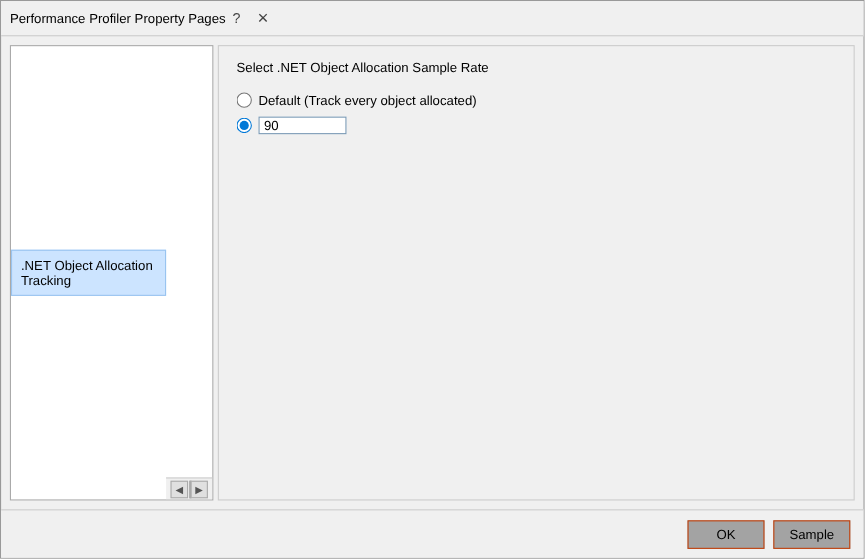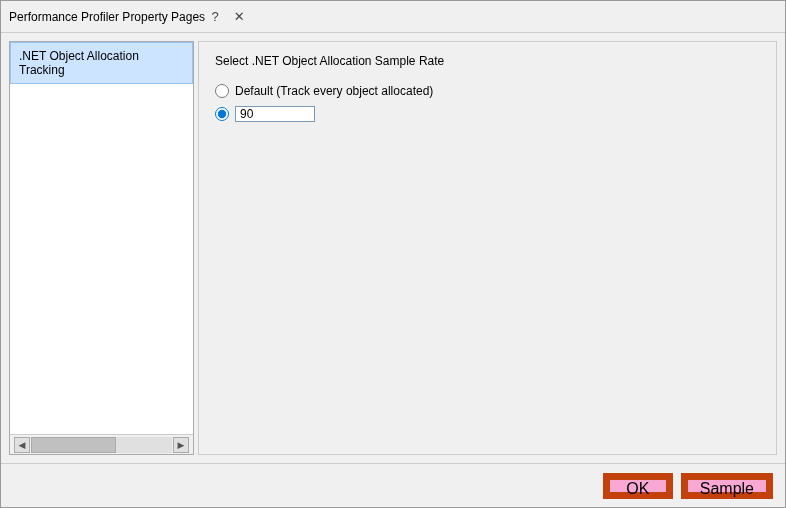--- a/index.html
+++ b/index.html
@@ -72,22 +72,22 @@
       padding: 8px;
       gap: 4px;
       overflow: hidden;
     }
 
     .left-panel {
       width: 185px;
       background: #fff;
       border: 1px solid #aaa;
       display: flex;
-      flex-direction: column;
       overflow: hidden;
+      align-items: center;
     }
 
     .left-panel-item {
       padding: 6px 8px;
       font-size: 12px;
       cursor: pointer;
       background: #cce4ff;
       border: 1px solid #99c4f0;
       color: #000;
     }
@@ -191,24 +191,24 @@
       align-items: center;
       justify-content: flex-end;
       padding: 0 12px;
       gap: 8px;
       background: #f0f0f0;
     }
 
     .footer-btn {
       min-width: 70px;
       height: 26px;
-      border: 7px solid #c2410c;
-      background: #f9a8d4;
-      cursor: pointer;
-      font-size: 16px;
+      border: 1px solid #c2410c;
+      background: #a3a3a3;
+      cursor: pointer;
+      font-size: 12px;
       color: #000;
       padding: 0 12px;
     }
   </style>
 </head>
 <body>
 
 <div class="dialog-window">
 
   <div class="title-bar">

